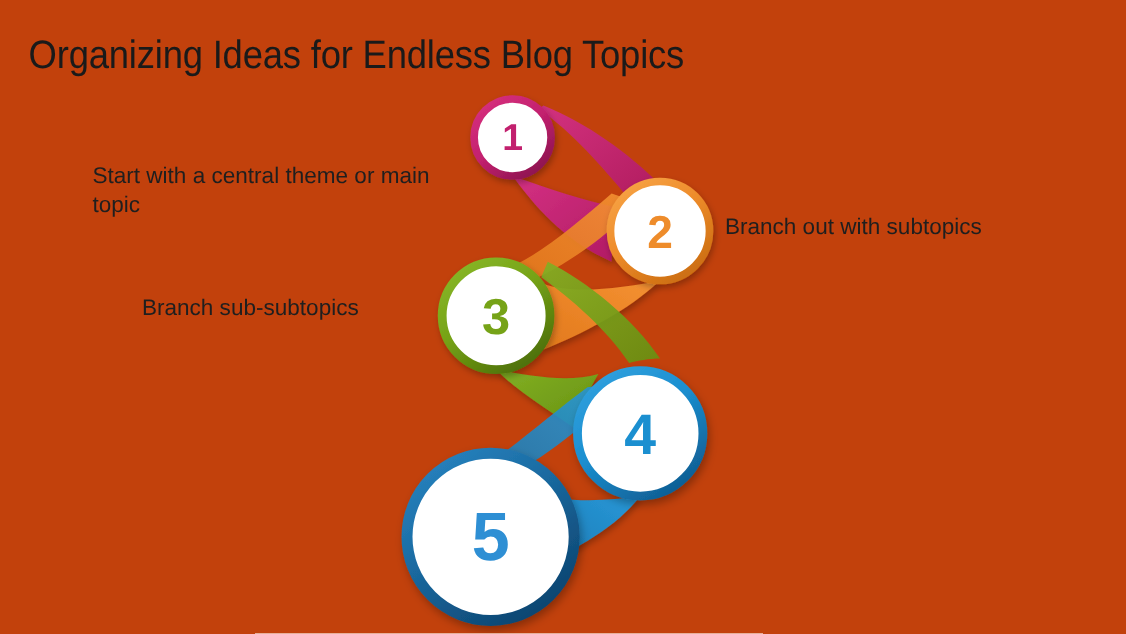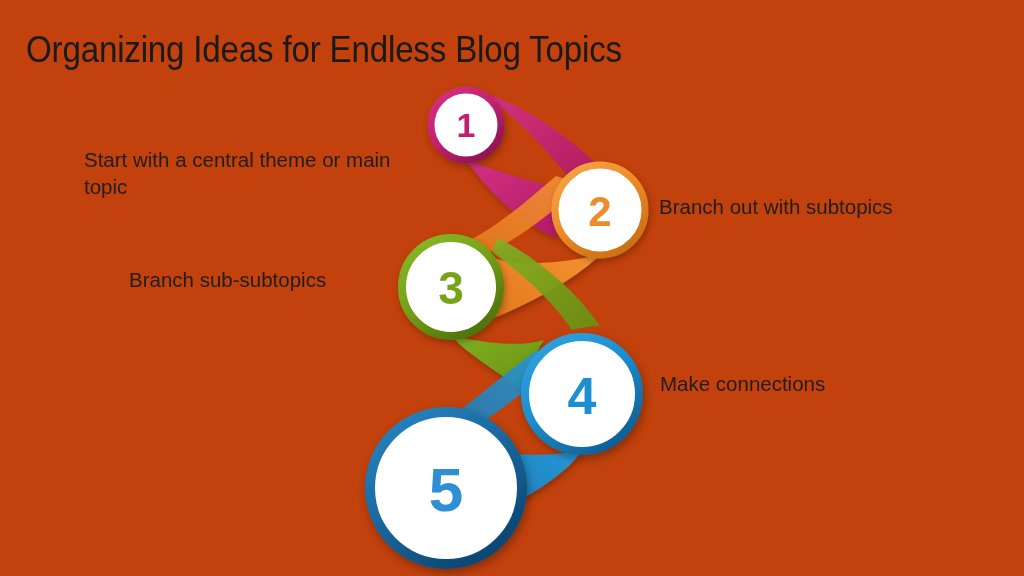--- a/index.html
+++ b/index.html
@@ -185,16 +185,15 @@
       <text x="446" y="489" text-anchor="middle" dominant-baseline="central" font-family="Liberation Sans, DejaVu Sans, sans-serif" font-size="62" font-weight="700" fill="#2e8fd4">5</text>
     </g>
   </svg>
 
   <div class="step-label label-left" id="label-1">Start with a central theme or main topic</div>
 
   <div class="step-label label-right" id="label-2">Branch out with subtopics</div>
 
   <div class="step-label label-left" id="label-3">Branch sub-subtopics</div>
 
-  <div class="step-label label-right" id="label-4">Make connections</div>
 
 
 </div>
 
 </body></html>

